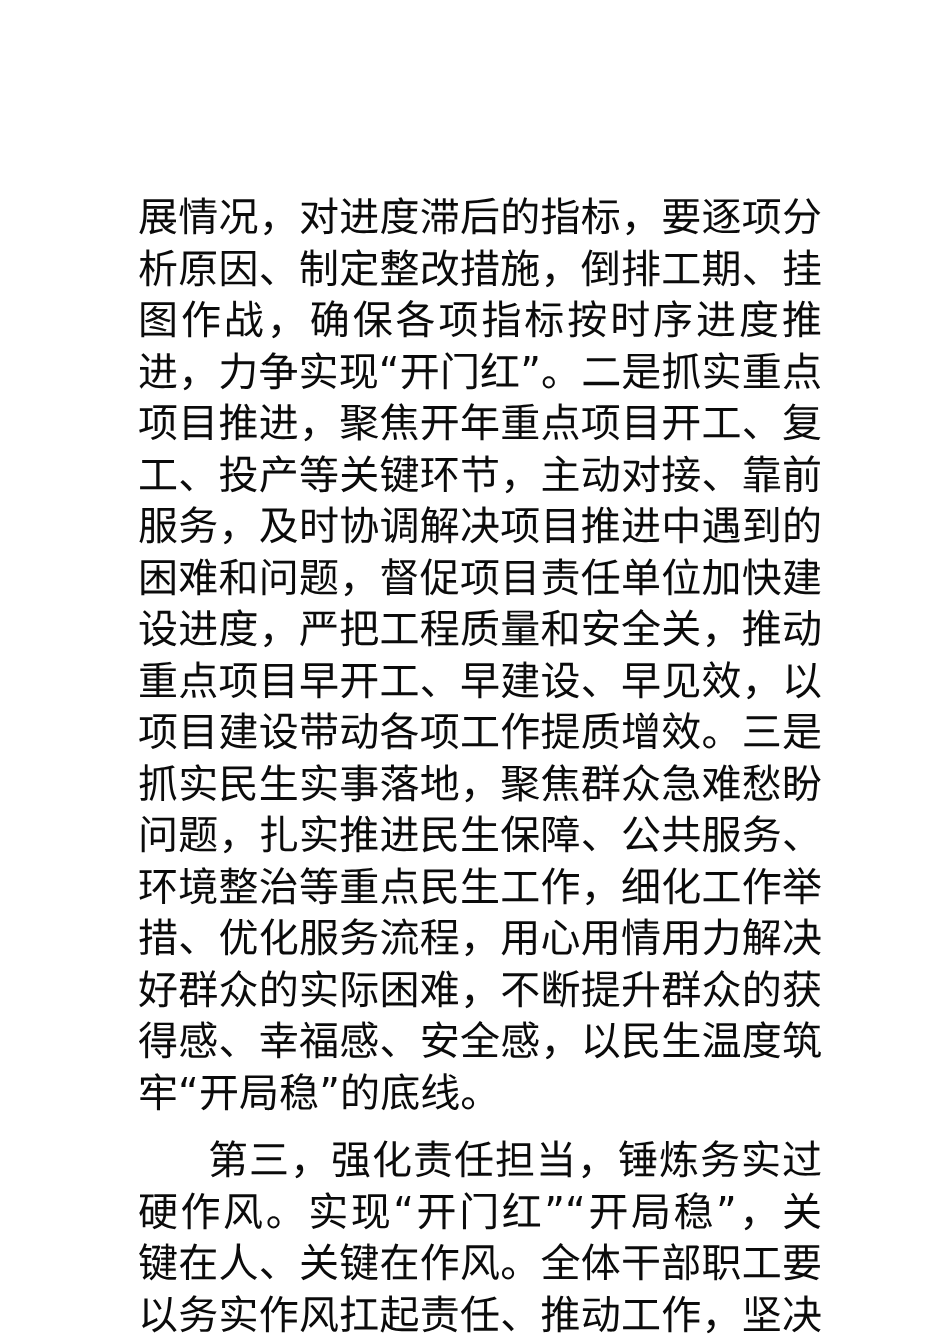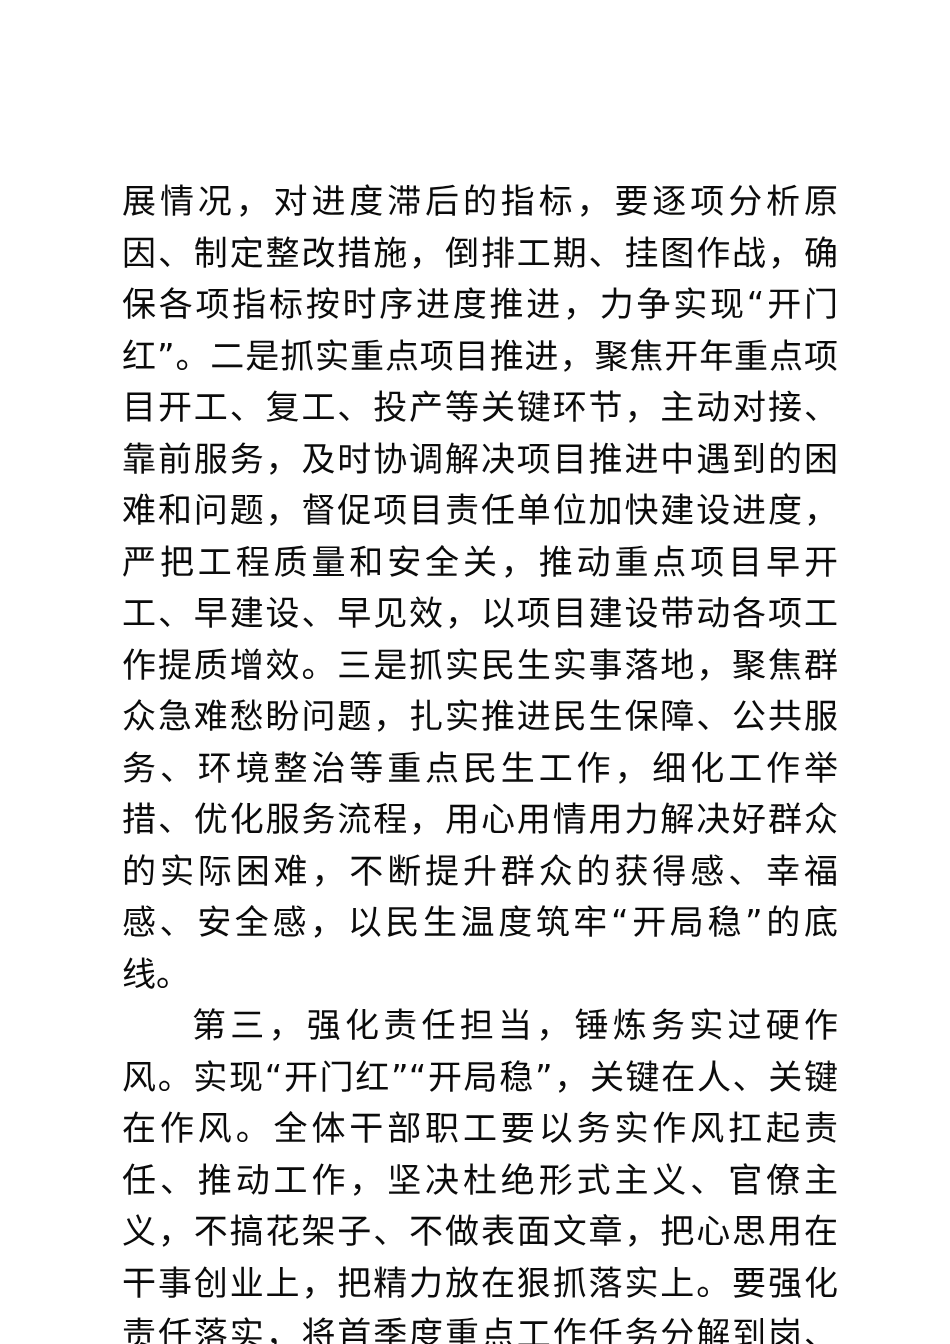--- a/index.html
+++ b/index.html
@@ -26,23 +26,23 @@
   }
 
   .text-block {
     position: absolute;
     left: 122px;
     top: 176px;
     width: 716px;
   }
 
   .para {
-    margin: 0;
+    margin: 16px;
     padding: 0;
-    font-size: 34px;
+    font-size: 40px;
     line-height: 51.5px;
     text-align: justify;
     text-align-last: left;
     text-justify: inter-ideograph;
     letter-spacing: 0.1px;
     word-break: break-all;
     color: #0b0b0b;
   }
 
   .para + .para {

